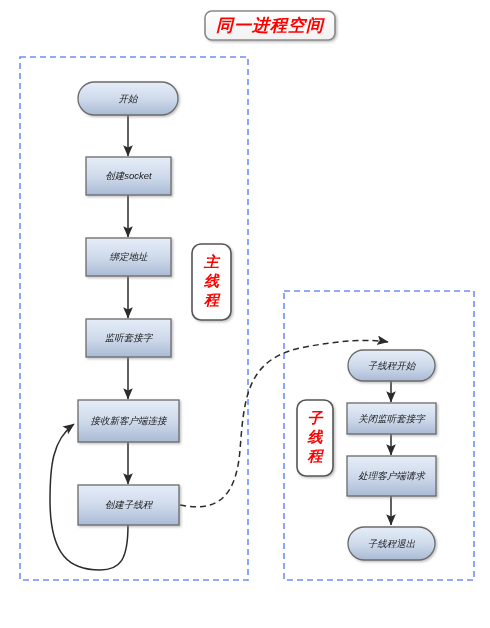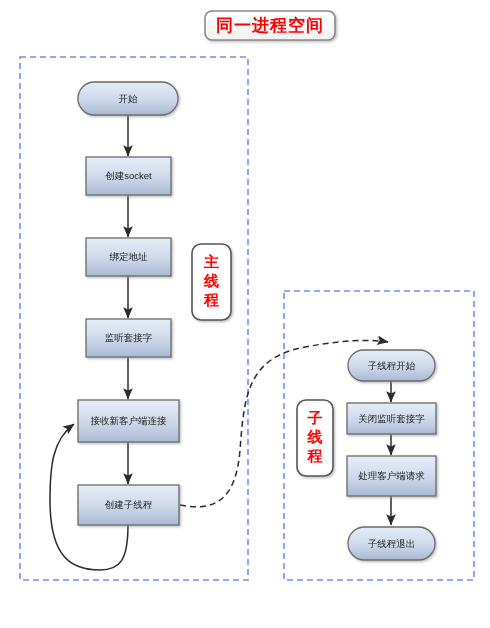--- a/index.html
+++ b/index.html
@@ -2,21 +2,21 @@
 <html><head>
 <meta charset="utf-8">
 <style>
   html,body{margin:0;padding:0;background:#ffffff;}
   body{
     width:490px;height:628px;
     font-family:"Liberation Sans","DejaVu Sans",sans-serif;
     overflow:hidden;
     position:relative;
   }
-  #stage{position:relative;width:490px;height:628px;}
+  #stage{position:relative;width:490px;height:628px;font-style:italic;}
   svg#diagram{position:absolute;left:0;top:0;width:490px;height:628px;}
   .nodetext{
     font-family:"Liberation Sans","DejaVu Sans",sans-serif;
     font-size:9.5px;
     fill:#1a1a1a;
     text-anchor:middle;
     dominant-baseline:middle;
     pointer-events:none;
   }
   .titletext{

